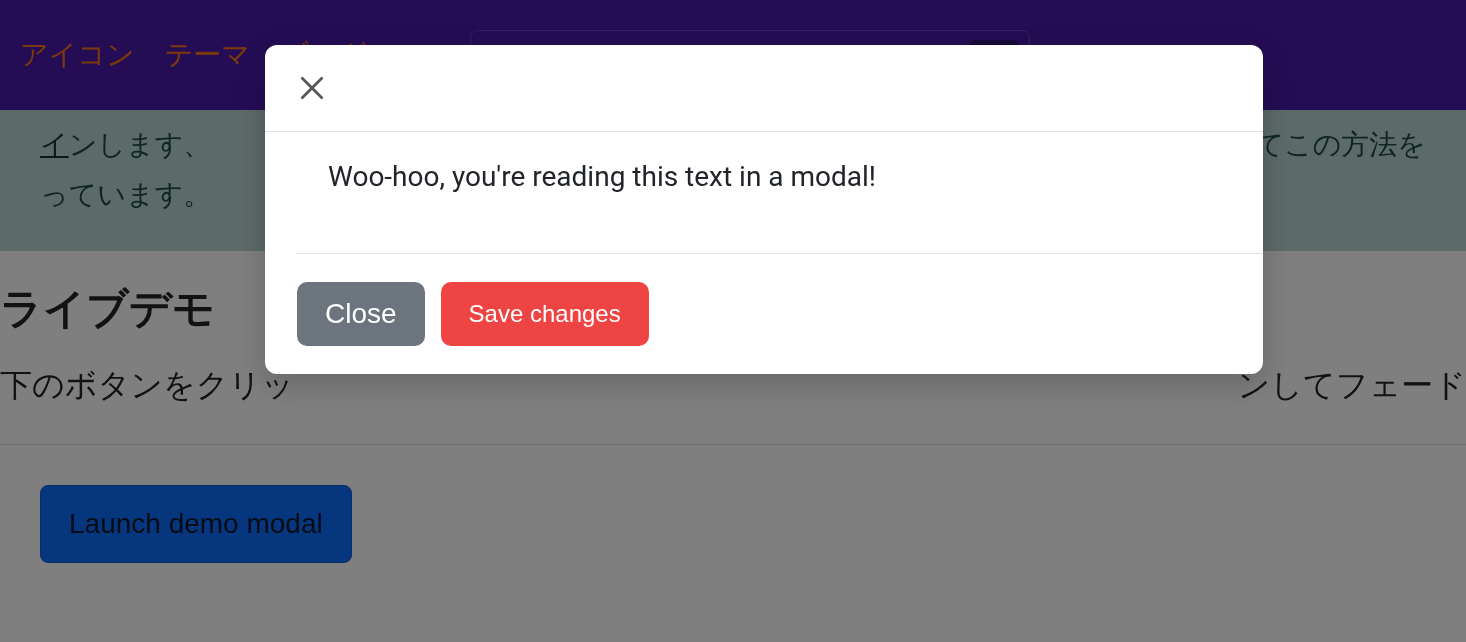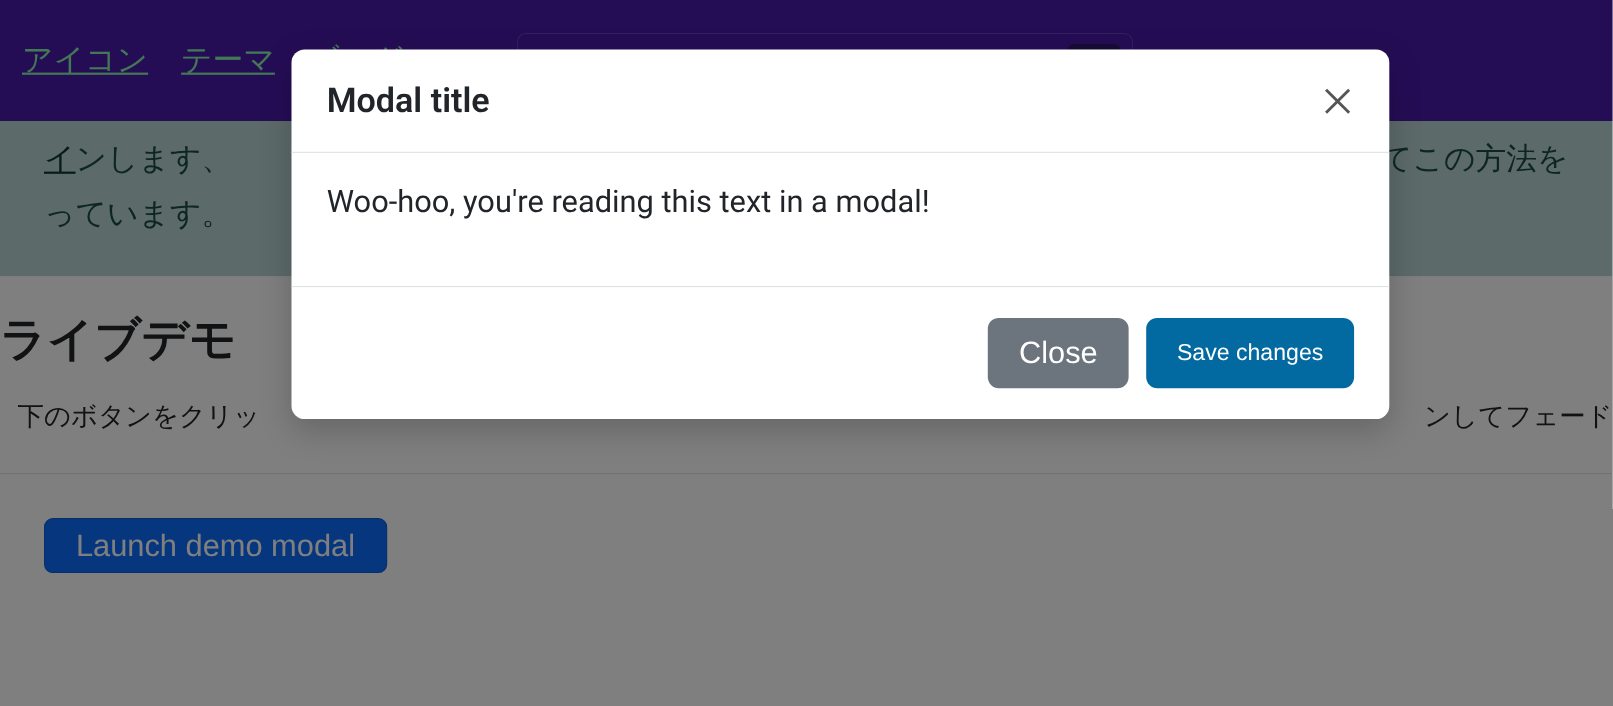--- a/index.html
+++ b/index.html
@@ -24,23 +24,22 @@
       display: flex;
       align-items: center;
       padding: 0 20px;
       color: #fff;
       font-size: 28px;
       gap: 30px;
       position: relative;
     }
     
     .nav-link {
-      color: #86efac;
-      cursor: pointer;
-      text-decoration: underline;
+      color: #f97316;
+      cursor: pointer;
     }
     
     .search-box {
       position: absolute;
       left: 470px;
       top: 30px;
       width: 560px;
       height: 48px;
       border: 1px solid #6640b8;
       border-radius: 8px;
@@ -79,39 +78,38 @@
     
     .section-title {
       font-size: 42px;
       font-weight: 600;
       color: #212529;
       padding-left: 0;
       margin-bottom: 20px;
     }
     
     .description {
-      font-size: 24px;
+      font-size: 32px;
       color: #212529;
       line-height: 1.8;
       margin-bottom: 30px;
-      margin-left: 16px;
     }
     
     .content-divider {
       border: none;
       border-top: 1px solid #dee2e6;
       margin: 25px 0 40px 0;
     }
     
     .launch-button {
       background: #0d6efd;
-      color: #ffffff;
+      color: #0f172a;
       border: 1px solid #0b5ed7;
       border-radius: 8px;
-      padding: 8px 28px;
+      padding: 22px 28px;
       font-size: 28px;
       cursor: pointer;
       margin-left: 40px;
     }
     
     .modal-backdrop {
       position: absolute;
       top: 0;
       left: 0;
       width: 100%;
@@ -158,46 +156,47 @@
     .close-icon svg {
       width: 28px;
       height: 28px;
     }
     
     .modal-body {
       padding: 28px 32px 60px 32px;
       font-size: 28px;
       color: #212529;
       border-bottom: 1px solid #dee2e6;
+      margin-left: 31px;
     }
     
     .modal-footer {
       display: flex;
-      justify-content: flex-end;
+      justify-content: flex-start;
       gap: 16px;
       padding: 28px 32px;
     }
     
     .btn-secondary {
       background: #6c757d;
       color: #fff;
       border: none;
       border-radius: 10px;
       padding: 16px 28px;
       font-size: 28px;
       cursor: pointer;
     }
     
     .btn-primary {
-      background: #0369a1;
+      background: #ef4444;
       color: #fff;
       border: none;
       border-radius: 10px;
       padding: 16px 28px;
-      font-size: 21px;
+      font-size: 24px;
       cursor: pointer;
     }
   </style>
 </head>
 <body>
 
 <div class="header-bar">
   <span class="nav-link">アイコン</span>
   <span class="nav-link">テーマ</span>
   <span class="nav-link">ブログ</span>
@@ -223,21 +222,20 @@
     </div>
   </div>
   <hr class="content-divider">
   <button class="launch-button">Launch demo modal</button>
 </div>
 
 <div class="modal-backdrop"></div>
 
 <div class="modal-dialog">
   <div class="modal-header">
-    <div class="modal-title">Modal title</div>
     <div class="close-icon">
       <svg viewBox="0 0 16 16" fill="none" stroke="currentColor" stroke-width="1.5">
         <line x1="2" y1="2" x2="14" y2="14"></line>
         <line x1="14" y1="2" x2="2" y2="14"></line>
       </svg>
     </div>
   </div>
   <div class="modal-body">Woo-hoo, you're reading this text in a modal!</div>
   <div class="modal-footer">
     <button class="btn-secondary">Close</button>

